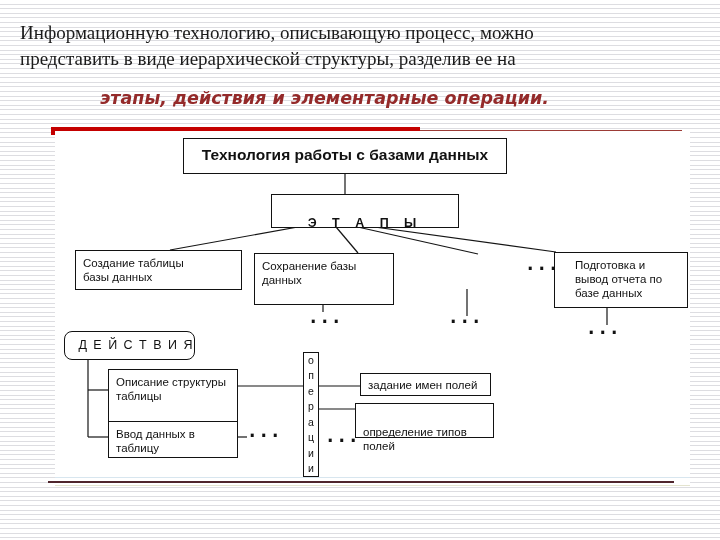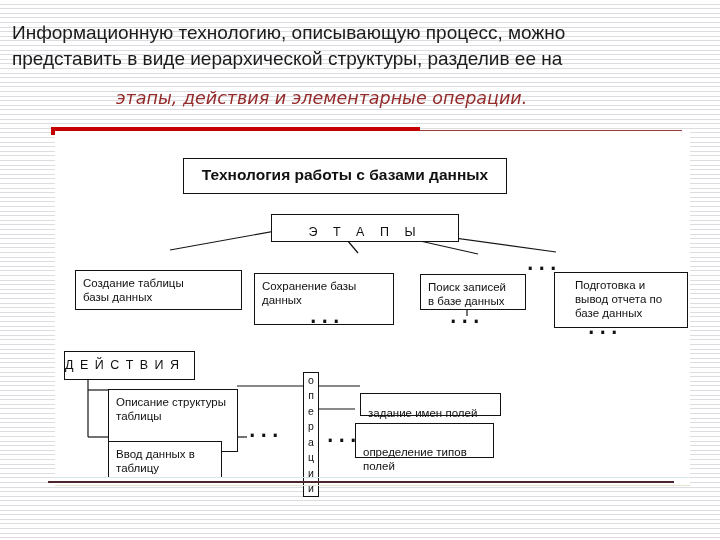--- a/index.html
+++ b/index.html
@@ -10,70 +10,70 @@
     background:repeating-linear-gradient(to bottom,
       #ffffff 0px, #ffffff 3.6px,
       #dddde1 3.6px, #dddde1 4.6px);
     font-family:"Liberation Sans", sans-serif;
   }
   .canvas{
     position:absolute;left:55px;top:131px;width:635px;height:353px;
     background:#ffffff;
   }
   .title{
-    position:absolute;left:12px;top:20px;width:690px;
-    font-family:Liberation Sans, sans-serif;
+    position:absolute;left:20px;top:20px;width:690px;
+    font-family:Liberation Serif, serif;
     font-size:19px;line-height:26px;color:#1b1b1b;
     white-space:pre-line;
   }
   .subtitle{
-    position:absolute;left:116px;top:88px;
+    position:absolute;left:100px;top:88px;
     font-family:"DejaVu Sans", sans-serif;
-    font-style:italic;font-size:17.5px;
+    font-style:italic;font-size:17.5px;font-weight:bold;
   }
   .accent-bar{position:absolute;left:51px;top:127px;width:369px;height:8px;}
   .accent-line{position:absolute;left:420px;top:130px;width:262px;height:2px;}
   .footer-blue{position:absolute;left:55px;top:477px;width:635px;height:1px;background:#d8e6ef;}
   .footer-line{position:absolute;left:48px;top:481px;width:626px;height:2px;}
   .footer-beige{position:absolute;left:55px;top:485px;width:635px;height:1px;background:#e4e4cf;}
   .wires{position:absolute;left:0;top:0;width:720px;height:540px;pointer-events:none;}
   .dbox{
     position:absolute;background:#ffffff;border:1px solid #121212;
     box-sizing:border-box;color:#111;
     font:11.5px/14px "Liberation Sans", sans-serif;
-    padding:5px 3px 0 7px;white-space:pre-line;margin-top:20px;
+    padding:5px 3px 0 7px;white-space:pre-line;
   }
   .root-box{
     left:183px;top:138px;width:324px;height:36px;
     font-weight:bold;font-size:15.5px;line-height:28px;
     text-align:center;padding:2px 0 0 0;white-space:nowrap;
   }
   .stages-box{
     left:271px;top:194px;width:188px;height:28px;
     text-align:center;font-size:12.5px;line-height:25px;
-    letter-spacing:6px;padding:5px;white-space:nowrap;
+    letter-spacing:6px;padding:16px;white-space:nowrap;font-weight:bold;
   }
   .actions-box{
     left:64px;top:331px;width:131px;height:29px;
-    text-align:left;font-size:12.5px;line-height:26px;
-    letter-spacing:1.5px;padding:0;white-space:nowrap;
+    text-align:right;font-size:12.5px;line-height:26px;
+    letter-spacing:1.5px;padding:0;white-space:nowrap;border-radius:8px;
   }
   .stage1{left:75px;top:250px;width:167px;height:40px;}
   .stage2{left:254px;top:253px;width:140px;height:52px;}
   .stage3{left:420px;top:254px;width:106px;height:36px;}
   .stage4{left:554px;top:252px;width:134px;height:56px;padding-left:20px;}
   .action1{left:108px;top:369px;width:130px;height:63px;}
-  .action2{left:108px;top:421px;width:114px;height:37px;}
+  .action2{left:108px;top:421px;width:130px;height:37px;}
   .ops-box{
     left:303px;top:352px;width:16px;height:125px;
     padding:2px 0;display:flex;flex-direction:column;
     justify-content:space-between;align-items:center;
     font-size:10.5px;line-height:11px;
   }
-  .op1{left:360px;top:373px;width:141px;height:23px;padding-top:12px;}
+  .op1{left:360px;top:373px;width:131px;height:23px;padding-top:4px;}
   .op2{left:355px;top:403px;width:139px;height:35px;padding-top:21px;}
   .dots{
     position:absolute;color:#111;
     font:bold 17px/17px "DejaVu Sans", sans-serif;
     letter-spacing:5px;
   }
   .d1{left:310px;top:309px;}
   .d2{left:527px;top:256px;}
   .d3{left:450px;top:309px;}
   .d4{left:588px;top:320px;}
@@ -120,22 +120,20 @@
     <circle cx="331" cy="221" r="2.2" fill="#151515"></circle>
   </svg>
 
   <div class="dbox root-box">Технология работы с базами данных</div>
   <div class="dbox stages-box">Э Т А П Ы</div>
 
   <div class="dbox stage1">Создание таблицы
 базы данных</div>
   <div class="dbox stage2">Сохранение базы
 данных</div>
-  <div class="dbox stage3">Поиск записей
-в базе данных</div>
   <div class="dbox stage4">Подготовка и
 вывод отчета по
 базе данных</div>
 
   <div class="dbox actions-box">Д Е Й С Т В И Я</div>
   <div class="dbox action1">Описание структуры
 таблицы</div>
   <div class="dbox action2">Ввод данных в
 таблицу</div>
 

